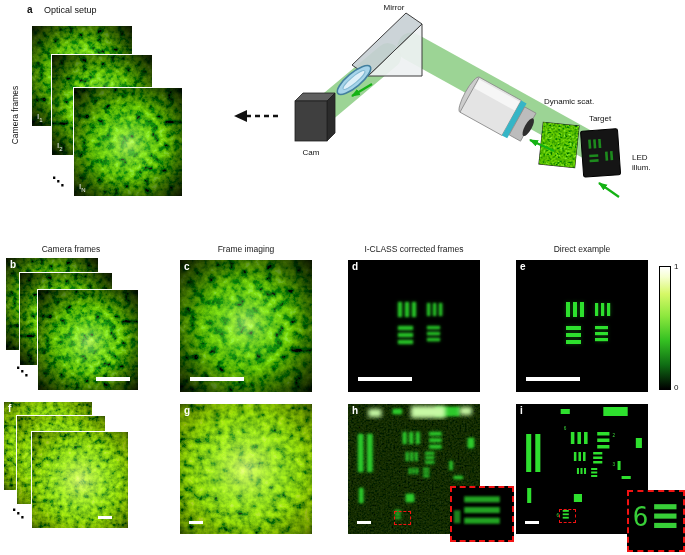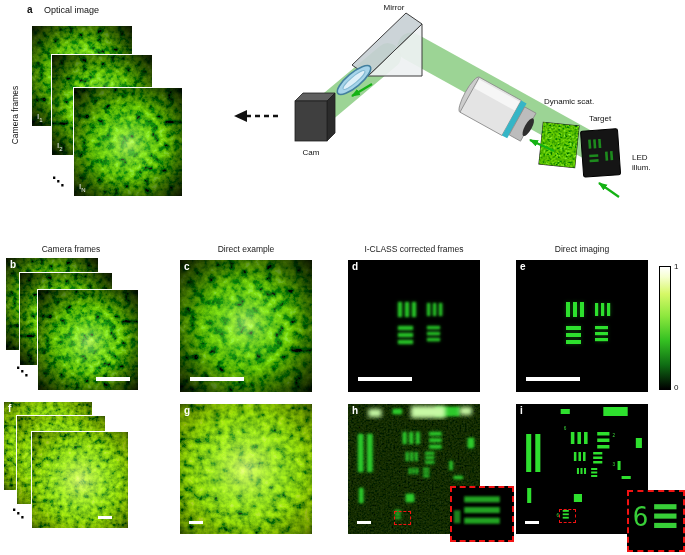--- a/index.html
+++ b/index.html
@@ -130,21 +130,21 @@
           <rect x="50" y="73" width="15" height="4"></rect>
           <rect x="50" y="80" width="15" height="4"></rect>
         <rect x="79" y="66" width="13" height="3.2"></rect>
           <rect x="79" y="72" width="13" height="3.2"></rect>
           <rect x="79" y="78" width="13" height="3.2"></rect>
       </g>
     </defs>
   </svg>
 
   <span class="pa-letter" style="left:27px;top:4px">a</span>
-  <span class="pa-title" style="left:44px;top:5px">Optical image</span>
+  <span class="pa-title" style="left:44px;top:5px">Optical setup</span>
   <div class="vlabel" style="left:-40px;top:110px;width:110px">Camera frames</div>
 
   <div class="frame stackf" style="left:32px;top:26px;width:100px;height:100px">
     <svg class="spk" viewBox="0 0 100 100" preserveAspectRatio="none">
       <rect width="100" height="100" fill="#040c04"></rect>
         <rect width="100" height="100" filter="url(#fsp1)"></rect>
       <rect width="100" height="100" fill="url(#glow1)"></rect>
         <rect width="100" height="100" fill="url(#vign1)"></rect>
     </svg>
     <span class="flab"><span>I</span><sub>1</sub></span>
@@ -229,23 +229,23 @@
       <line x1="326" y1="151" x2="302" y2="140" marker-end="url(#ag)"></line>
       <line x1="391" y1="197" x2="371" y2="183" marker-end="url(#ag)"></line>
     </g>
     <g>
       <line x1="50" y1="116" x2="19" y2="116" stroke="#111" stroke-width="2.6" stroke-dasharray="5 4"></line>
       <polygon points="6,116 19,110 19,122" fill="#111"></polygon>
     </g>
   </svg>
 
   <div class="hdr" style="left:5px;top:244px;width:132px">Camera frames</div>
-  <div class="hdr" style="left:180px;top:244px;width:132px">Direct example</div>
+  <div class="hdr" style="left:180px;top:244px;width:132px">Frame imaging</div>
   <div class="hdr" style="left:348px;top:244px;width:132px">I-CLASS corrected frames</div>
-  <div class="hdr" style="left:516px;top:244px;width:132px">Direct imaging</div>
+  <div class="hdr" style="left:516px;top:244px;width:132px">Direct example</div>
 
   <div class="frame stackf" style="left:6px;top:258px;width:92px;height:92px">
     <svg class="spk" viewBox="0 0 100 100" preserveAspectRatio="none">
       <rect width="100" height="100" fill="#040c04"></rect>
         <rect width="100" height="100" filter="url(#fsp1)"></rect>
       <rect width="100" height="100" fill="url(#glow1)"></rect>
         <rect width="100" height="100" fill="url(#vign1)"></rect>
     </svg>
     <span class="plabel">b</span>
   </div>

